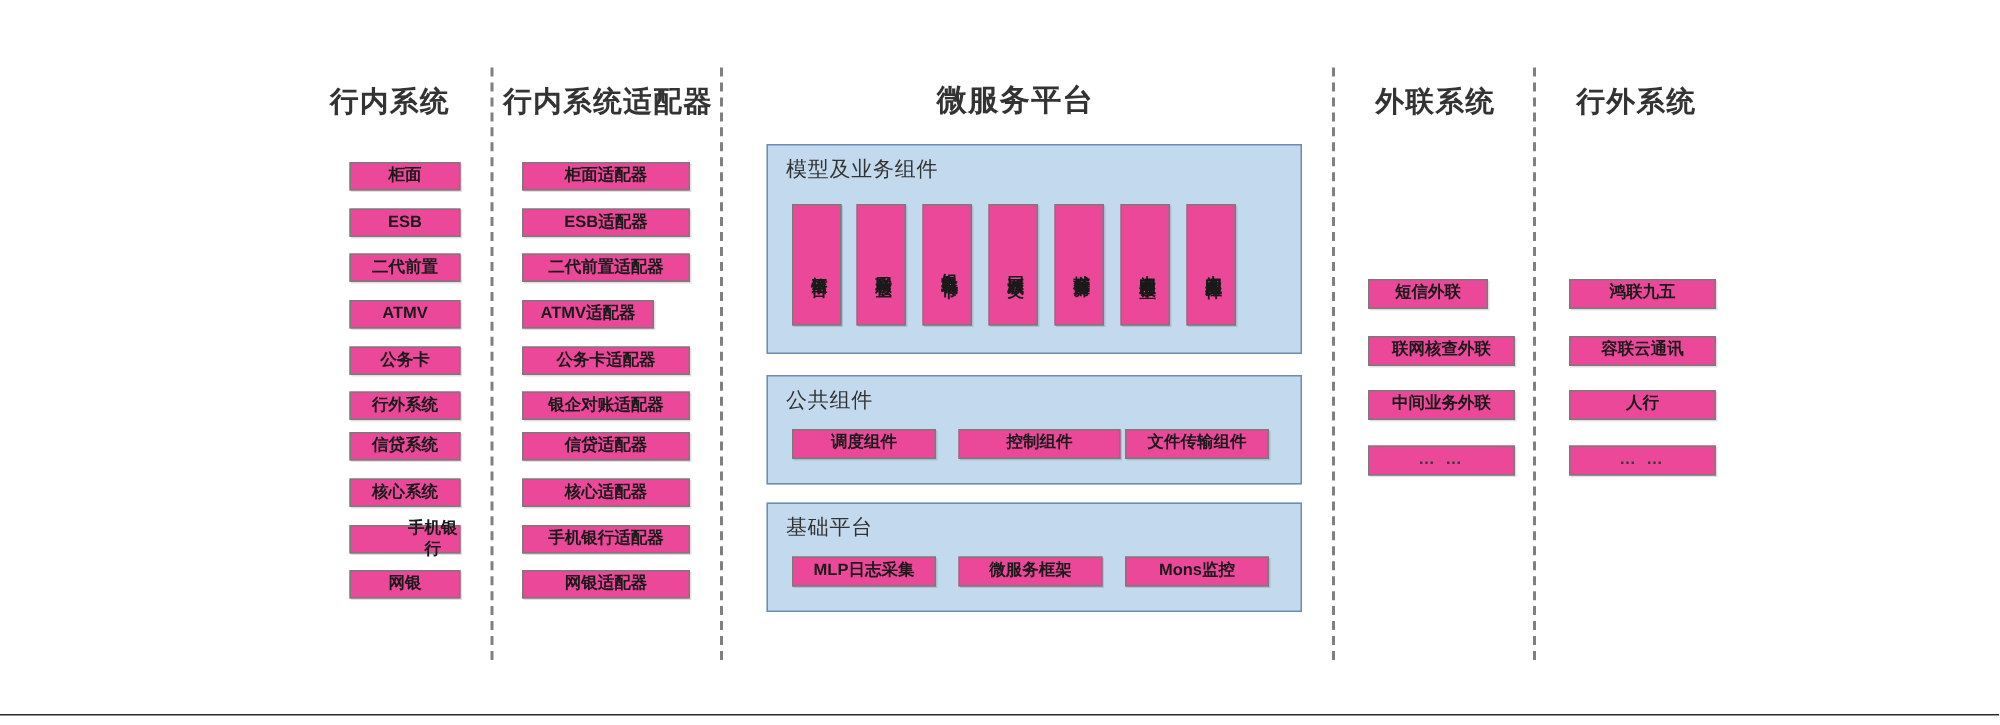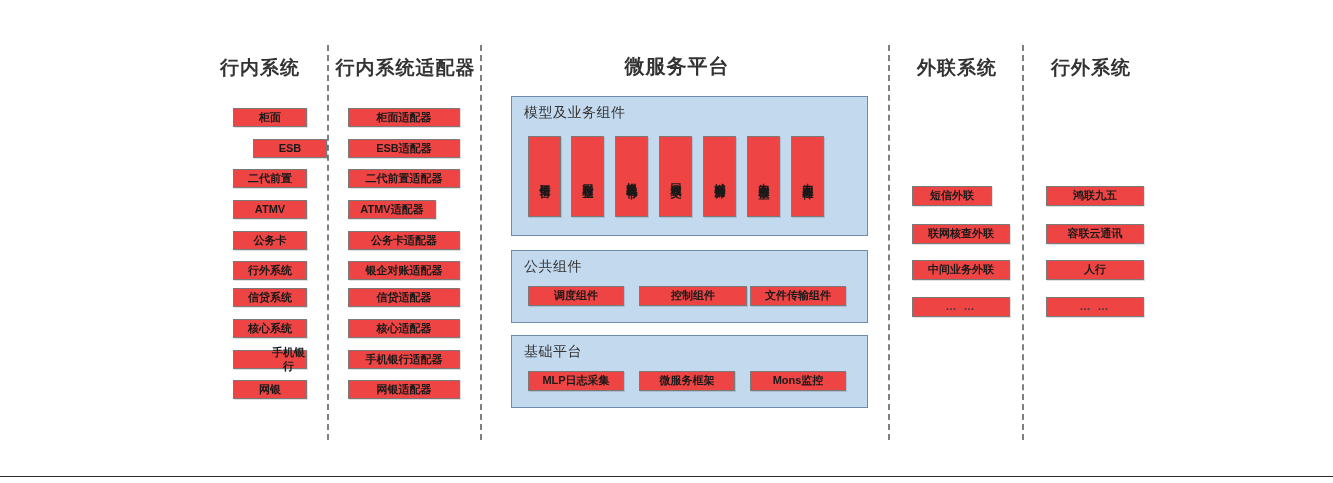--- a/index.html
+++ b/index.html
@@ -34,21 +34,21 @@
   .divider {
     position: absolute;
     width: 0;
     border-left: 2px dashed #808080;
   }
 
   
   .gbox {
     position: absolute;
     box-sizing: border-box;
-    background: #ef4444;
+    background: #ec4899;
     border: 1px solid #7a7a7a;
     color: #1a1a1a;
     font-size: 11px;
     font-weight: bold;
     display: flex;
     align-items: center;
     justify-content: center;
     text-align: center;
     line-height: 1.2;
     box-shadow: 1px 1px 0 rgba(0,0,0,0.12);
@@ -101,21 +101,21 @@
   <div class="divider" style="left:888px; top:45px; height:395px;"></div>
   <div class="divider" style="left:1022px; top:45px; height:395px;"></div>
 
   <div class="col-title" style="left:195px; top:55px; width:130px;">行内系统</div>
   <div class="col-title" style="left:333px; top:55px; width:145px;">行内系统适配器</div>
   <div class="col-title" style="left:893px; top:55px; width:128px;">外联系统</div>
   <div class="col-title" style="left:487px; top:53px; width:380px; font-size:20px;">微服务平台</div>
   <div class="col-title" style="left:1027px; top:55px; width:128px;">行外系统</div>
 
   <div class="gbox" style="left:233px; top:108px; width:74px; height:19px;">柜面</div>
-  <div class="gbox" style="left:233px; top:139px; width:74px; height:19px;margin-left:20px;">ESB</div>
+  <div class="gbox" style="left:233px; top:139px; width:74px; height:19px;">ESB</div>
   <div class="gbox" style="left:233px; top:169px; width:74px; height:19px;">二代前置</div>
   <div class="gbox" style="left:233px; top:200px; width:74px; height:19px;">ATMV</div>
   <div class="gbox" style="left:233px; top:231px; width:74px; height:19px;">公务卡</div>
   <div class="gbox" style="left:233px; top:261px; width:74px; height:19px;">行外系统</div>
   <div class="gbox" style="left:233px; top:288px; width:74px; height:19px;">信贷系统</div>
   <div class="gbox" style="left:233px; top:319px; width:74px; height:19px;">核心系统</div>
   <div class="gbox" style="left:233px; top:350px; width:74px; height:19px;padding-left:37px;">手机银行</div>
   <div class="gbox" style="left:233px; top:380px; width:74px; height:19px;">网银</div>
 
   <div class="gbox" style="left:348px; top:108px; width:112px; height:19px;">柜面适配器</div>

